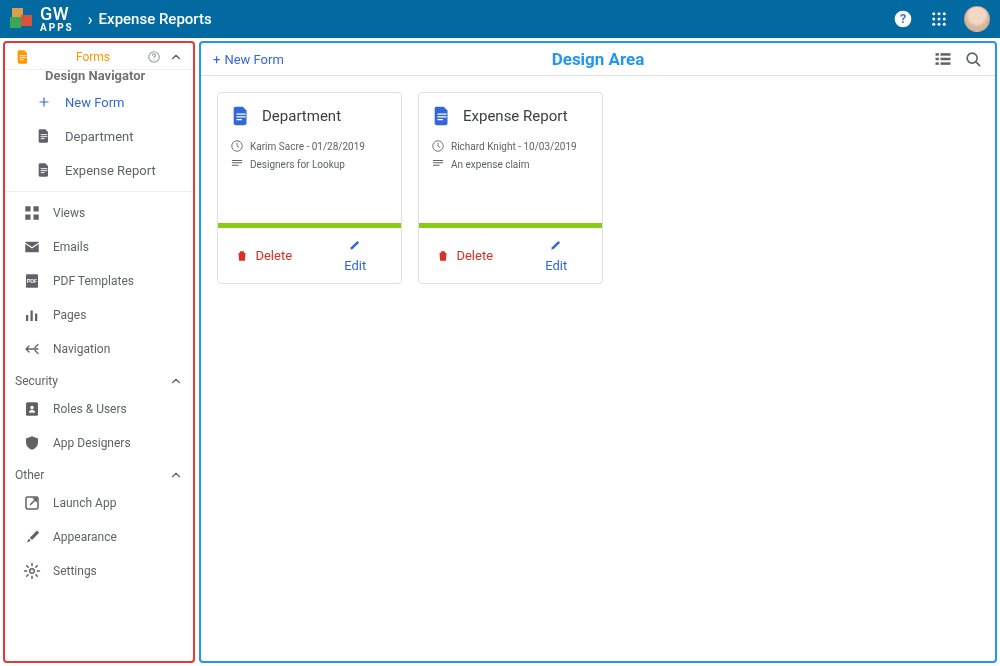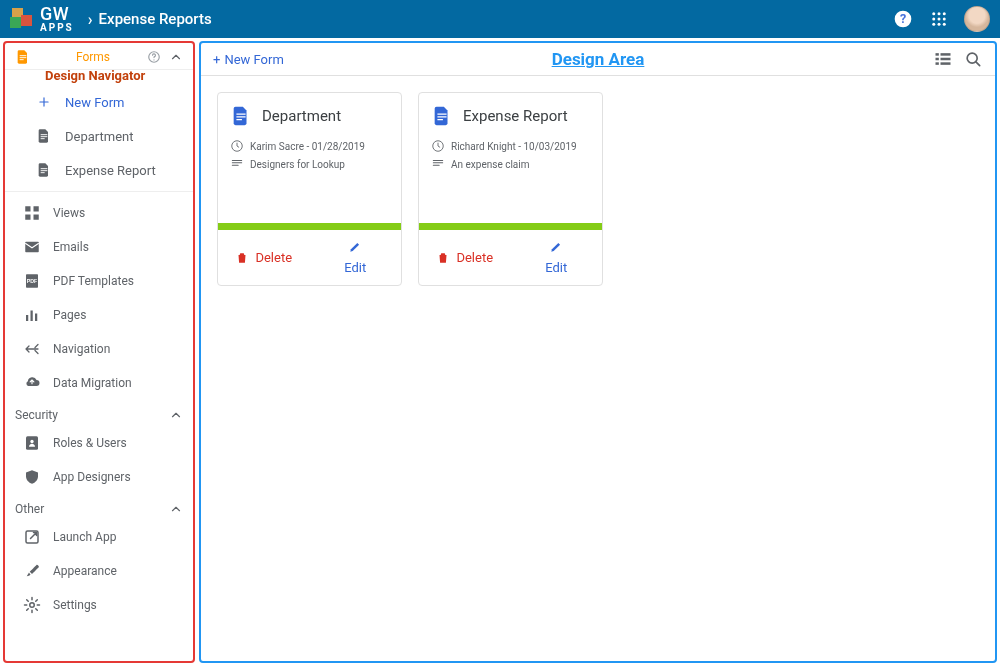--- a/index.html
+++ b/index.html
@@ -27,45 +27,45 @@
   .sidebar { width: 192px; border: 2px solid #e53935; border-radius: 4px; background: #fff; overflow-y: auto; position: relative; }
   .content { flex: 1; border: 2px solid #2196f3; border-radius: 4px; background: #fff; display: flex; flex-direction: column; }
 
   
   .side-sec-header { display: flex; align-items: center; padding: 6px 10px 4px 10px; font-size: 12px; color: #5f6368; border-bottom: 1px solid #eee; }
   .side-sec-header .sec-title { flex: 1; }
   .side-sec-header.active { color: #ff9800; text-align: center; }
   .side-sec-header .ic { width: 16px; height: 16px; margin-right: 8px; }
   .side-sec-header .help { margin-right: 8px; width: 14px; height: 14px; }
   .chev-up { width: 14px; height: 14px; }
-  .nav-label-overlay { color: #c2410c; font-weight: bold; font-size: 13px; padding: 0 14px 2px 40px; margin-top: -2px; }
+  .nav-label-overlay { color: #737373; font-weight: bold; font-size: 13px; padding: 0 14px 2px 40px; margin-top: -2px; }
   .side-item { display: flex; align-items: center; padding: 8px 10px 8px 18px; font-size: 12px; color: #5f6368; cursor: pointer; }
   .side-item.sub { padding-left: 30px; font-size: 13px; }
   .side-item.new { color: #3367d6; }
   .side-item .ic { width: 18px; height: 18px; margin-right: 12px; flex-shrink: 0; display: flex; align-items: center; justify-content: center; }
   .side-divider { height: 1px; background: #eee; margin: 4px 0; }
   .side-group-title { font-size: 12px; color: #5f6368; padding: 8px 10px 4px 10px; display: flex; align-items: center; }
   .side-group-title .sp { flex: 1; }
 
   
   .content-top { height: 33px; border-bottom: 1px solid #e0e0e0; display: flex; align-items: center; padding: 0 12px; position: relative; }
   .new-form-btn { color: #3367d6; font-size: 13px; cursor: pointer; display: flex; align-items: center; gap: 4px; }
-  .design-area-label { position: absolute; left: 50%; transform: translateX(-50%); color: #2196f3; font-size: 17px; font-weight: bold; text-decoration: underline; }
+  .design-area-label { position: absolute; left: 50%; transform: translateX(-50%); color: #2196f3; font-size: 17px; font-weight: bold; }
   .content-top-icons { margin-left: auto; display: flex; gap: 10px; }
   .ct-icon { width: 20px; height: 20px; display: flex; align-items: center; justify-content: center; cursor: pointer; color: #5f6368; }
 
   
   .cards { padding: 16px; display: flex; gap: 16px; align-items: flex-start; }
   .card { width: 185px; border: 1px solid #e0e0e0; border-radius: 4px; background: #fff; display: flex; flex-direction: column; }
   .card-body { padding: 12px 12px 20px 12px; min-height: 130px; }
   .card-title { display: flex; align-items: center; font-size: 15px; color: #3c4043; font-weight: 400; margin-bottom: 12px; }
   .card-title .ic { width: 22px; height: 22px; margin-right: 10px; }
   .card-meta { display: flex; align-items: center; font-size: 10px; color: #5f6368; margin-bottom: 4px; }
   .card-meta .ic { width: 14px; height: 14px; margin-right: 6px; }
-  .card-footer { border-top: 7px solid #84cc16; display: flex; }
+  .card-footer { border-top: 5px solid #84cc16; display: flex; }
   .card-btn { flex: 1; padding: 10px 0; text-align: center; font-size: 13px; display: flex; align-items: center; justify-content: center; gap: 6px; cursor: pointer; }
   .card-btn.delete { color: #d93025; }
   .card-btn.edit { color: #3367d6; flex-direction: column; }
   .card-btn .ic { width: 14px; height: 14px; }
 
 </style>
 </head>
 <body>
 
 <svg width="0" height="0" style="position:absolute">
@@ -296,28 +296,20 @@
       <span>Pages</span>
     </div>
     <div class="side-item">
       <span class="ic">
           <svg viewBox="0 0 24 24" width="18" height="18" style="color:#5f6368">
             <use href="#i-nav"></use>
           </svg>
         </span>
       <span>Navigation</span>
     </div>
-    <div class="side-item">
-      <span class="ic">
-          <svg viewBox="0 0 24 24" width="18" height="18" style="color:#5f6368">
-            <use href="#i-cloud"></use>
-          </svg>
-        </span>
-      <span>Data Migration</span>
-    </div>
 
     <div class="side-group-title">
       <span class="sp">Security</span>
       <span>
           <svg viewBox="0 0 24 24" width="14" height="14" style="color:#5f6368">
             <use href="#i-chev-up"></use>
           </svg>
         </span>
     </div>
     <div class="side-item">

